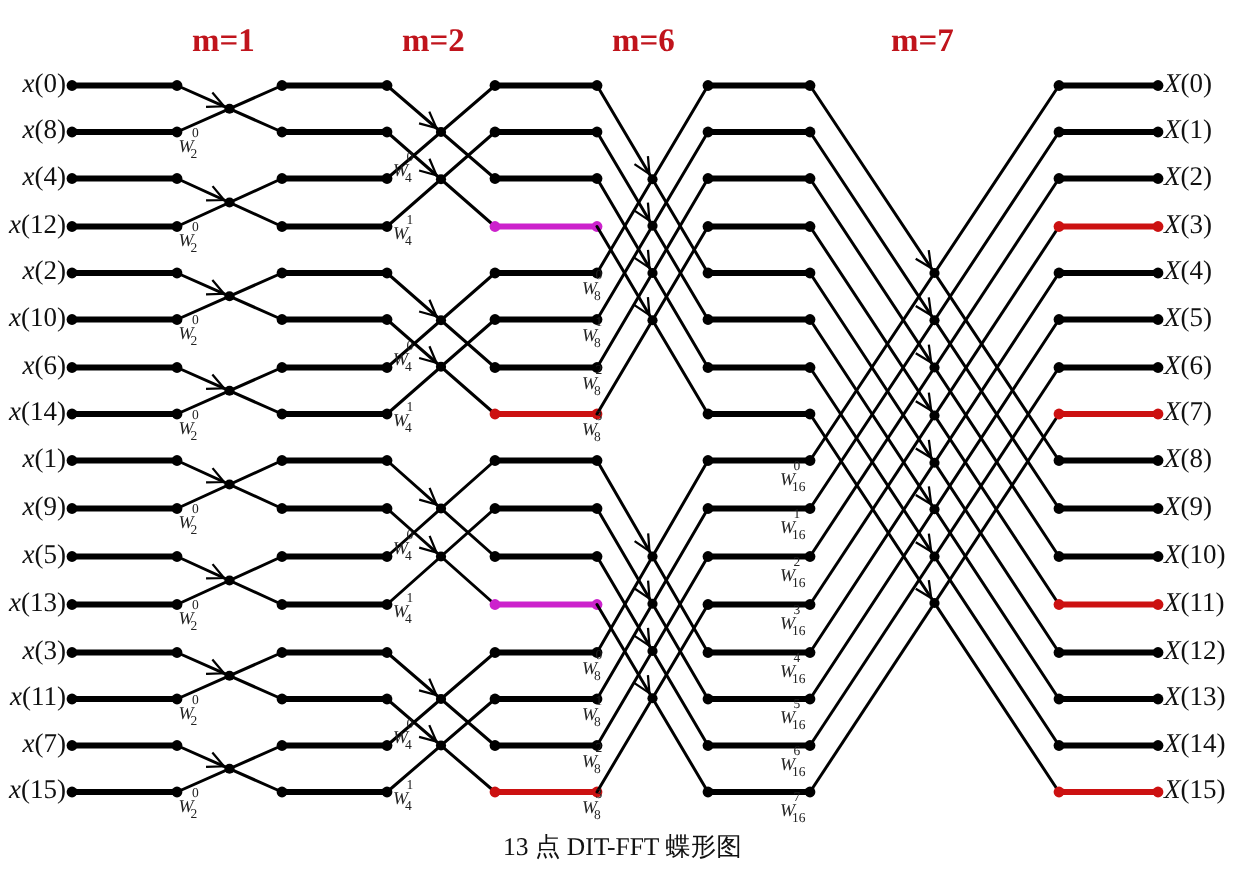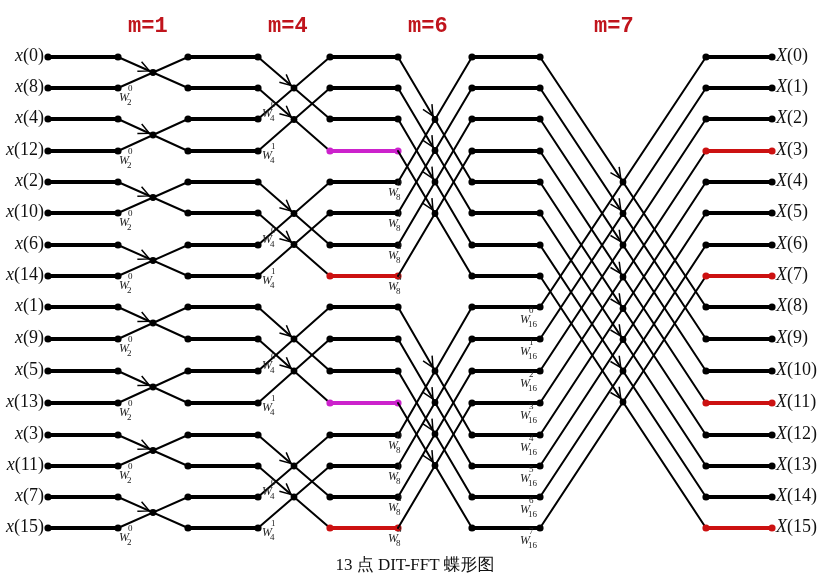--- a/index.html
+++ b/index.html
@@ -1,19 +1,19 @@
 <!DOCTYPE html>
 <html><head>
 <meta charset="utf-8">
 <style>
   html, body { margin: 0; padding: 0; background: #ffffff; }
   body { width: 830px; height: 580px; position: relative; overflow: hidden;
          font-family: "Liberation Serif", "DejaVu Serif", serif; }
   #diagram { position: absolute; left: 0; top: 0; width: 830px; height: 580px; }
-  .stage-label { position: absolute; font-family: Liberation Mono, monospace;
+  .stage-label { position: absolute; font-family: Liberation Serif, serif;
                  font-weight: bold; font-size: 22px; color: #c0141c; top: 14px; }
   .in-label { position: absolute; font-size: 18px; color: #111; text-align: right; width: 46px; }
   .in-label i, .out-label i { font-style: italic; }
   .out-label { position: absolute; font-size: 18px; color: #111; left: 776px; }
   .tw { position: absolute; font-size: 12px; font-style: italic; color: #222; line-height: 1; }
   .tw sup { position: absolute; font-size: 9px; font-style: normal; left: 9px; top: -7px; }
   .tw sub { position: absolute; font-size: 9px; font-style: normal; left: 8px; top: 7px; }
   .caption { position: absolute; top: 553px; left: 0; width: 830px; text-align: center;
              font-size: 17px; color: #111; }
 </style>
@@ -386,21 +386,21 @@
     <line x1="706" y1="497" x2="772" y2="497" stroke="#000000" stroke-width="4" stroke-linecap="round"></line>
     <circle cx="706" cy="497" r="3.6" fill="#000000"></circle>
     <circle cx="772" cy="497" r="3.6" fill="#000000"></circle>
     <line x1="706" y1="528" x2="772" y2="528" stroke="#cc1111" stroke-width="4" stroke-linecap="round"></line>
     <circle cx="706" cy="528" r="3.6" fill="#cc1111"></circle>
     <circle cx="772" cy="528" r="3.6" fill="#cc1111"></circle>
   </svg>
 
 <div id="labels">
     <div class="stage-label" style="left: 128px;">m=1</div>
-    <div class="stage-label" style="left: 268px;">m=4</div>
+    <div class="stage-label" style="left: 268px;">m=2</div>
     <div class="stage-label" style="left: 408px;">m=6</div>
     <div class="stage-label" style="left: 594px;">m=7</div>
     <div class="in-label" style="left: -2px; top: 45px;"><i>x</i>(0)</div>
     <div class="in-label" style="left: -2px; top: 76px;"><i>x</i>(8)</div>
     <div class="in-label" style="left: -2px; top: 107px;"><i>x</i>(4)</div>
     <div class="in-label" style="left: -2px; top: 139px;"><i>x</i>(12)</div>
     <div class="in-label" style="left: -2px; top: 170px;"><i>x</i>(2)</div>
     <div class="in-label" style="left: -2px; top: 201px;"><i>x</i>(10)</div>
     <div class="in-label" style="left: -2px; top: 233px;"><i>x</i>(6)</div>
     <div class="in-label" style="left: -2px; top: 264px;"><i>x</i>(14)</div>

